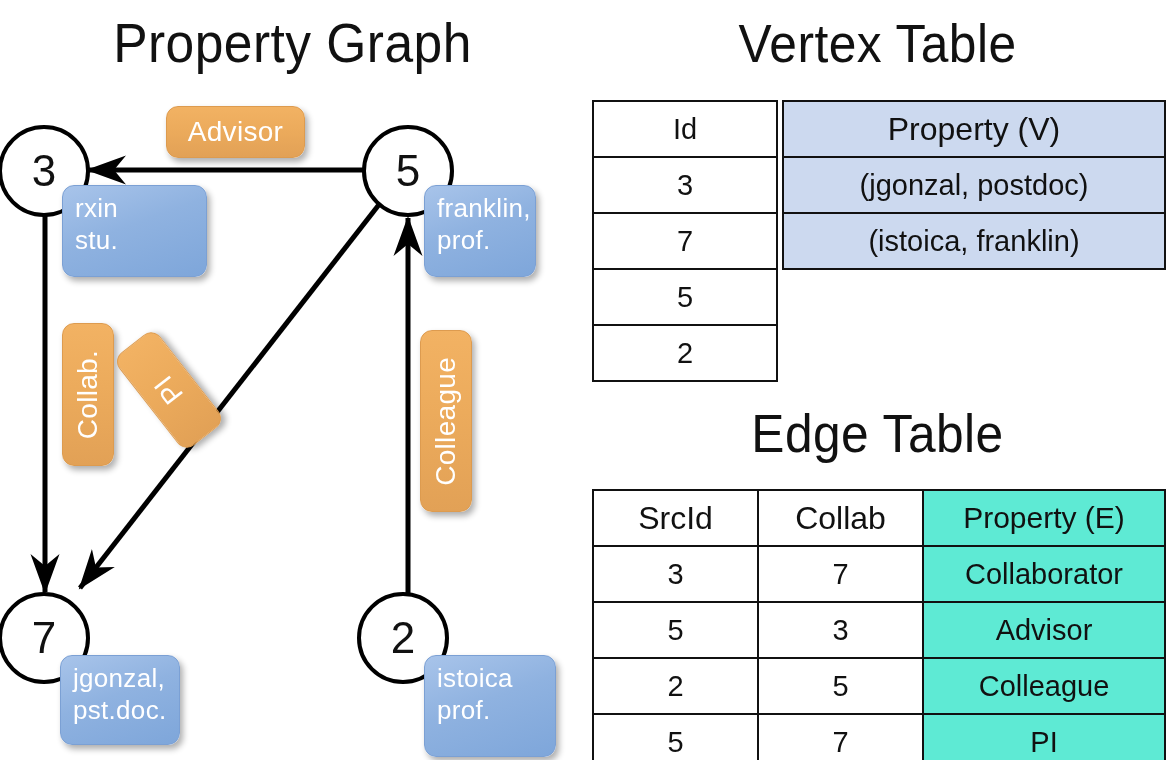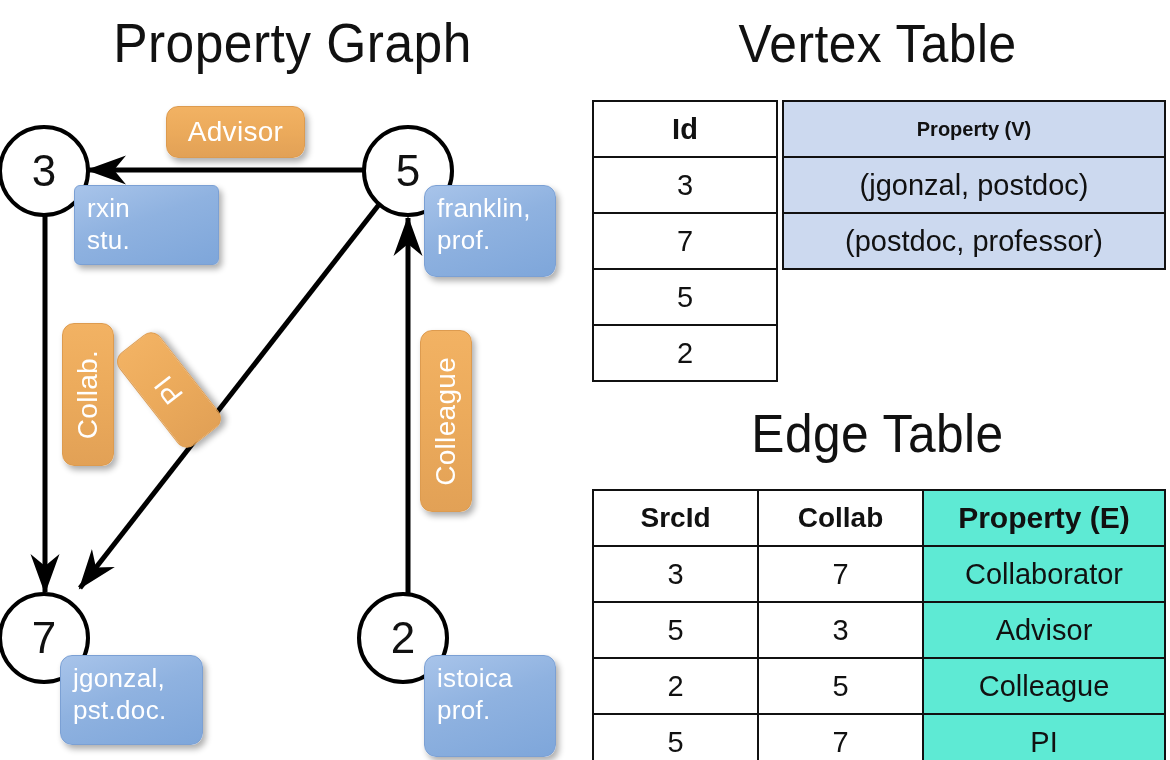--- a/index.html
+++ b/index.html
@@ -122,39 +122,39 @@
     font-weight: 300;
   }
   .tbl td, .tbl th {
     border: 2px solid #111;
     text-align: center;
     font-weight: 300;
     color: #111;
     padding: 0;
     white-space: nowrap;
   }
-  .tbl th { font-weight: 700; }
+  .tbl th { font-weight: 400; }
 
   #vertex-id-table { left: 592px; top: 100px; width: 186px; }
   #vertex-id-table td, #vertex-id-table th {
     height: 54px; font-size: 29px; background: #fff;
   }
   #vertex-id-table th { font-size: 29px; }
 
   #vertex-prop-table { left: 782px; top: 100px; width: 384px; }
   #vertex-prop-table td, #vertex-prop-table th {
     height: 54px; font-size: 29px; background: #ccd9ef;
   }
-  #vertex-prop-table th { font-size: 20px; }
+  #vertex-prop-table th { font-size: 32px; }
 
   #edge-src-dst-table { left: 592px; top: 489px; width: 326px; }
   #edge-src-dst-table td, #edge-src-dst-table th {
     height: 54px; font-size: 29px; background: #fff;
   }
-  #edge-src-dst-table th { font-size: 28px; }
+  #edge-src-dst-table th { font-size: 32px; }
 
   #edge-prop-table { left: 922px; top: 489px; width: 244px; }
   #edge-prop-table td, #edge-prop-table th {
     height: 54px; font-size: 29px; background: #5eead4;
   }
   #edge-prop-table th { font-size: 30px; }
 </style>
 </head>
 <body>
 
@@ -191,31 +191,31 @@
   </div>
 
   <div class="node" style="left:-2px; top:592px; width:92px; height:92px;">
     <span>7</span>
   </div>
 
   <div class="node" style="left:357px; top:592px; width:92px; height:92px;">
     <span>2</span>
   </div>
 
-  <div class="chip blue" style="left:74px; top:185px; width:145px; height:80px;border-radius:6px;">
+  <div class="chip blue" style="left:62px; top:185px; width:145px; height:92px;">
     <span class="line">rxin</span>
     <span class="line">stu.</span>
   </div>
 
-  <div class="chip blue" style="left:424px; top:185px; width:132px; height:92px;">
+  <div class="chip blue" style="left:424px; top:185px; width:112px; height:92px;">
     <span class="line">franklin,</span>
     <span class="line">prof.</span>
   </div>
 
-  <div class="chip blue" style="left:60px; top:655px; width:143px; height:90px;">
+  <div class="chip blue" style="left:60px; top:655px; width:120px; height:90px;">
     <span class="line">jgonzal,</span>
     <span class="line">pst.doc.</span>
   </div>
 
   <div class="chip blue" style="left:424px; top:655px; width:132px; height:102px;">
     <span class="line">istoica</span>
     <span class="line">prof.</span>
   </div>
 
   <div class="chip orange" style="left:166px; top:106px; width:139px; height:52px;">
@@ -257,21 +257,21 @@
 
 <table class="tbl" id="vertex-prop-table">
   <tbody>
       <tr>
     <th>Property (V)</th>
   </tr>
   <tr>
     <td>(jgonzal, postdoc)</td>
   </tr>
   <tr>
-    <td>(postdoc, professor)</td>
+    <td>(istoica, franklin)</td>
   </tr>
 </tbody>
   </table>
 
 <table class="tbl" id="edge-src-dst-table">
   <tbody>
       <tr>
     <th style="width:163px">SrcId</th>
     <th style="width:163px">Collab</th>
   </tr>

